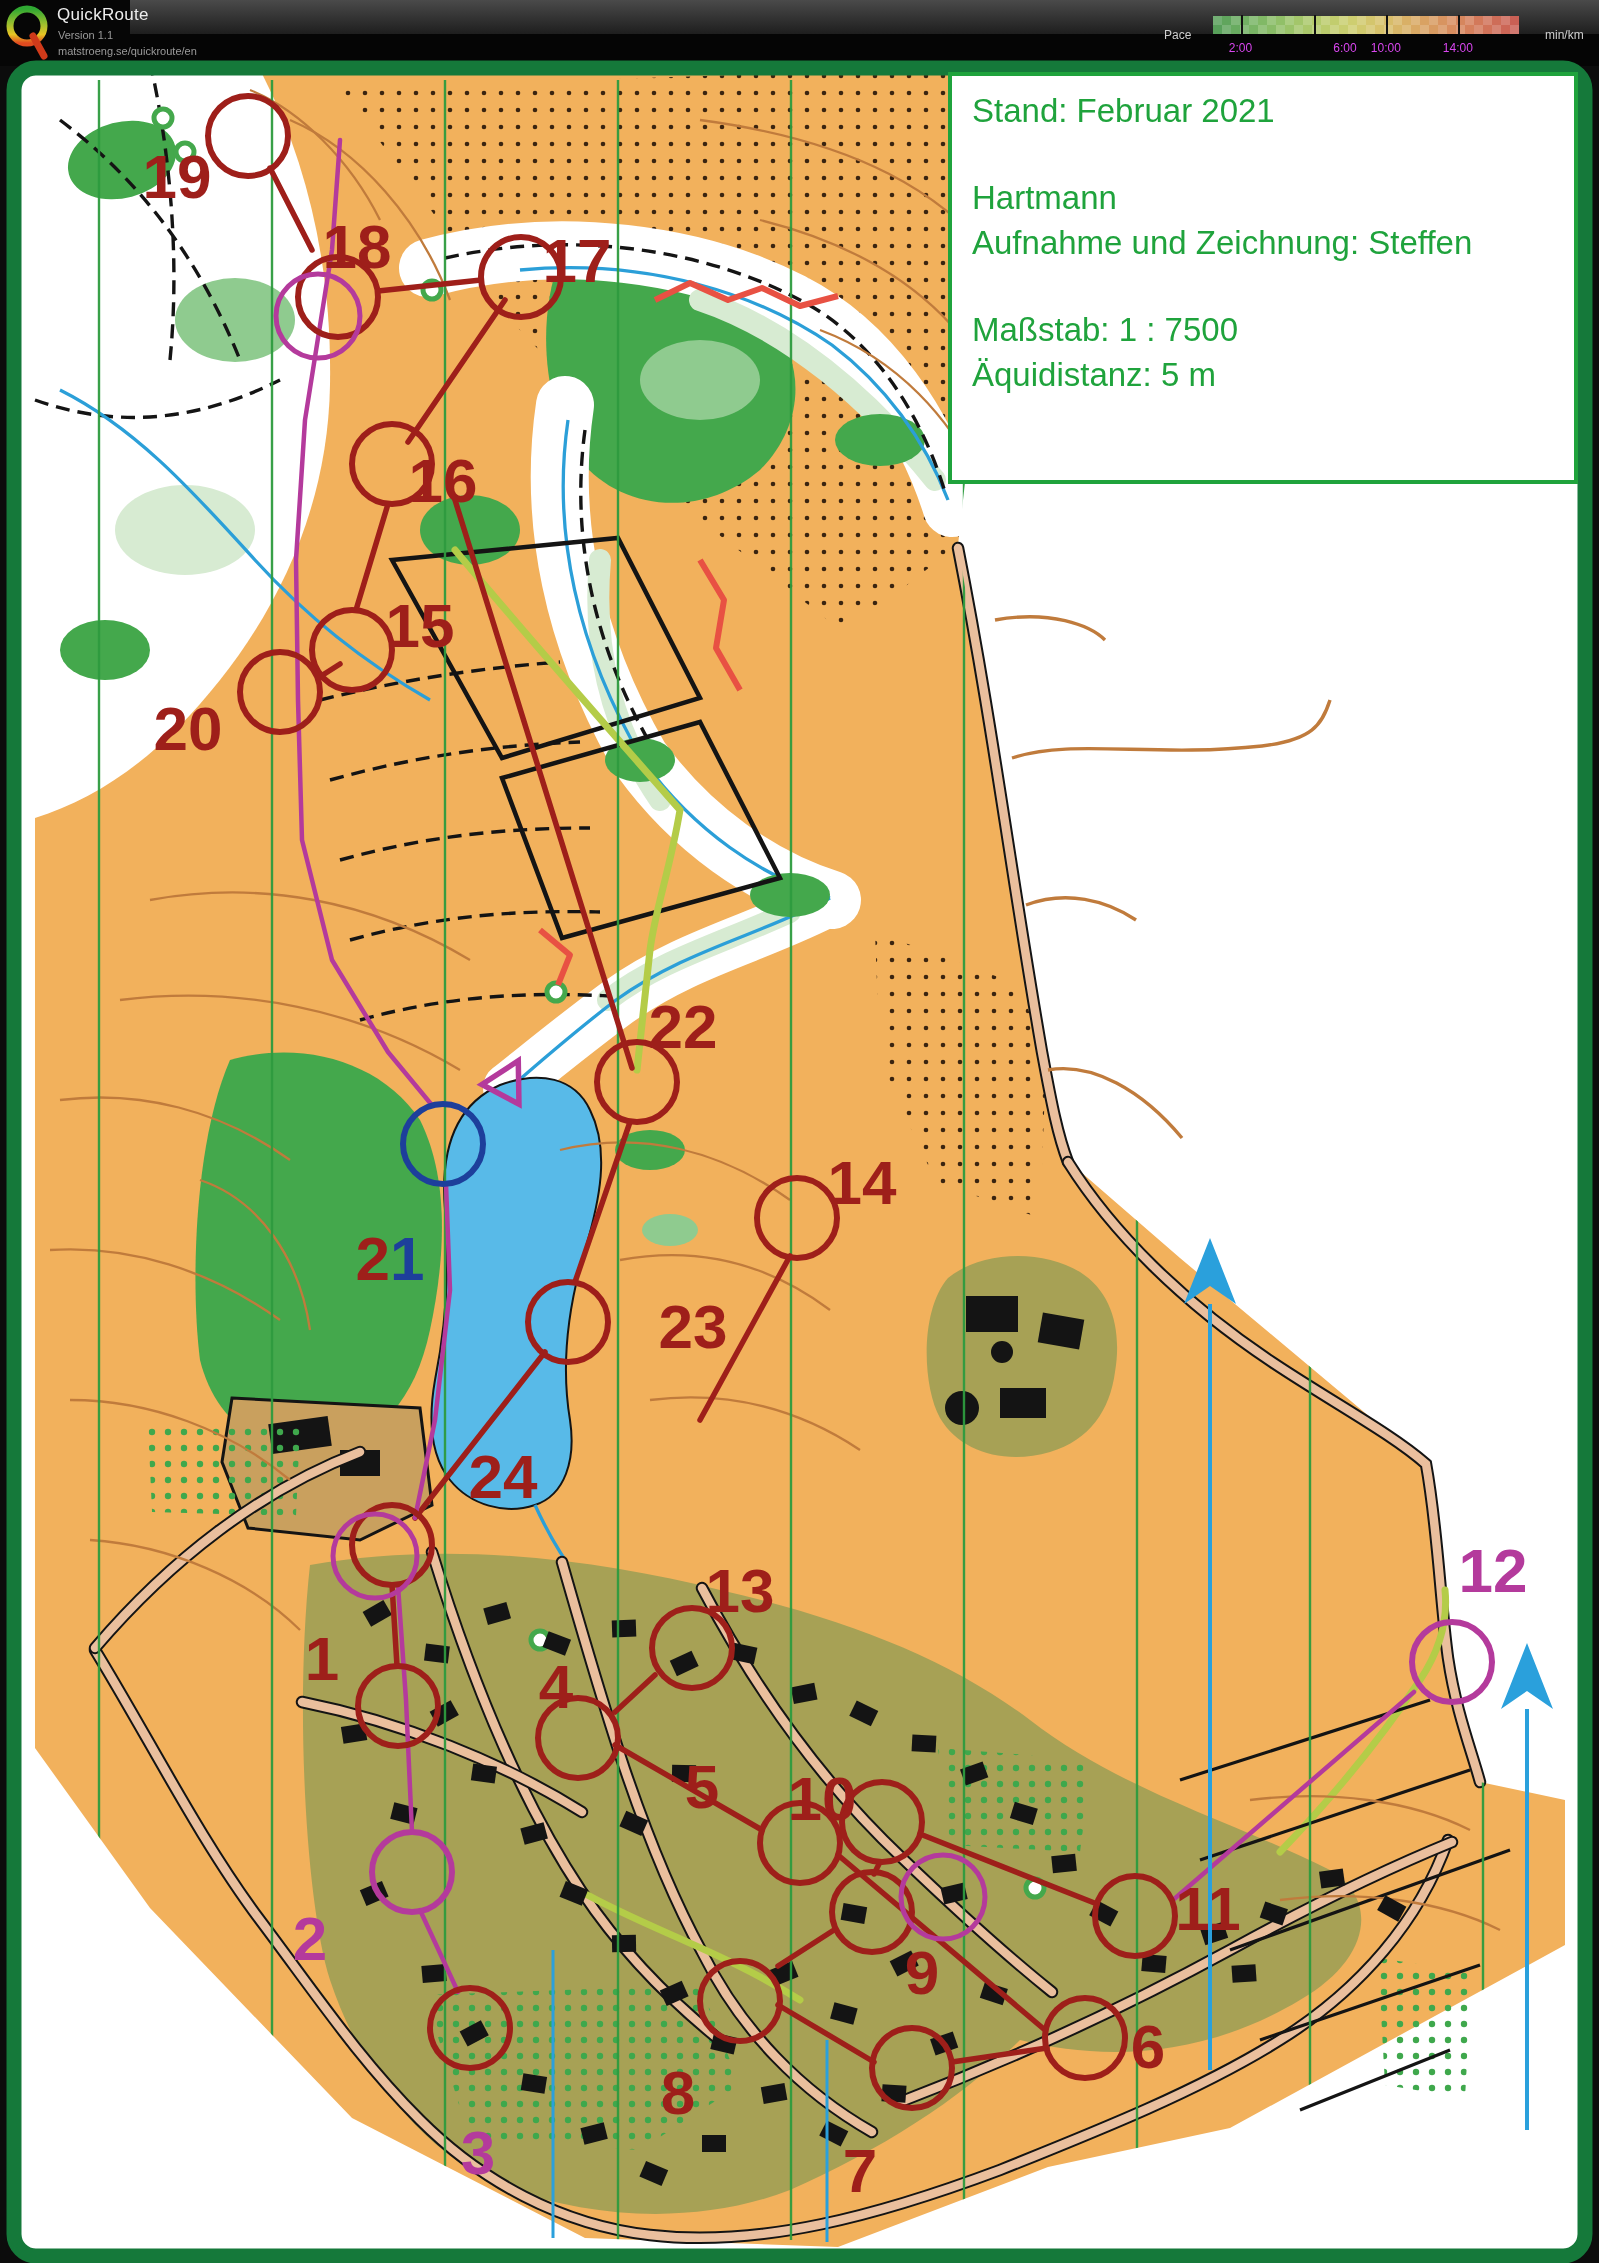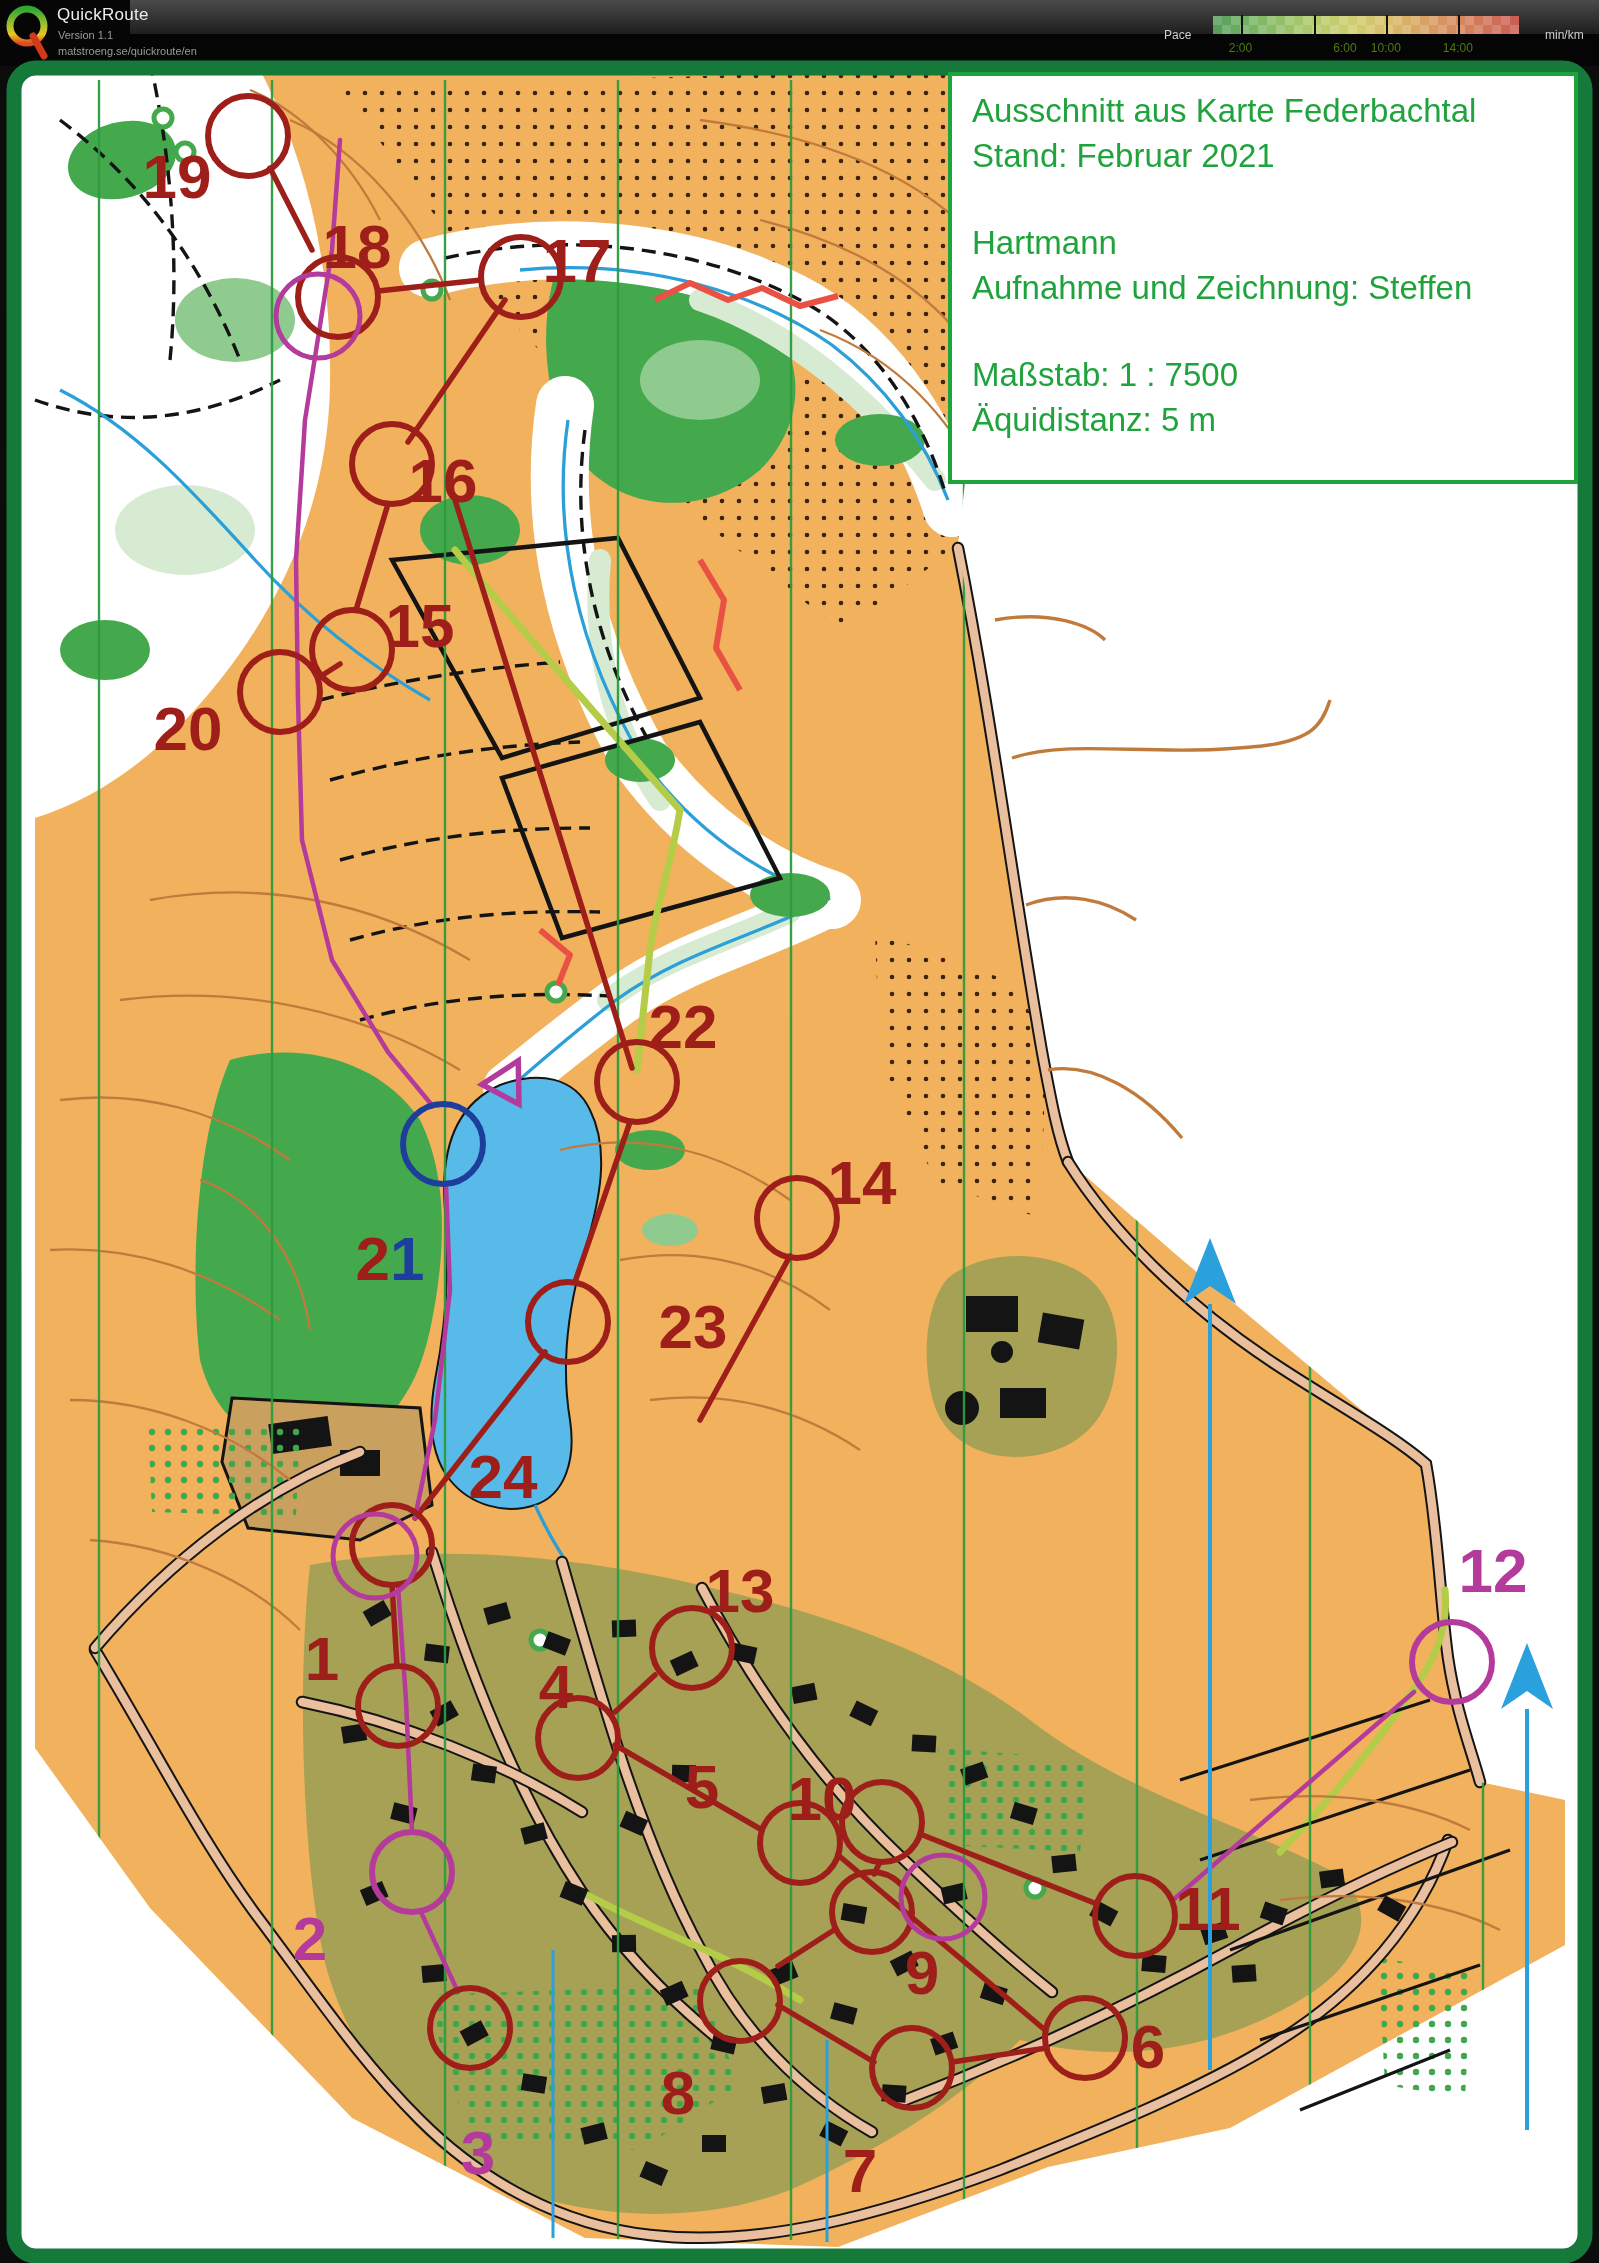--- a/index.html
+++ b/index.html
@@ -14,21 +14,21 @@
   #app-title{position:absolute;left:57px;top:5px;color:#ededed;font-size:17px;letter-spacing:.3px;}
   #app-version{position:absolute;left:58px;top:29px;color:#9a9a9a;font-size:11px;}
   #app-url{position:absolute;left:58px;top:45px;color:#9a9a9a;font-size:11px;}
   
   #legend{position:absolute;left:1150px;top:0;width:449px;height:66px;text-align:right;}
   #legend .lab{position:absolute;color:#cfcfcf;font-size:12px;top:28px;}
   #pace-label{left:14px;}
   #unit-label{left:395px;}
   #pace-bar{position:absolute;left:63px;top:16px;width:306px;height:18px;font-size:0;line-height:0;}
   #pace-bar .cell{display:inline-block;width:9px;height:9px;}
-  #pace-ticks span{position:absolute;top:41px;color:#4d7c0f;font-size:12px;transform:translateX(-50%);}
+  #pace-ticks span{position:absolute;top:41px;color:#d946ef;font-size:12px;transform:translateX(-50%);}
   #pace-ticks i{position:absolute;top:15px;width:2px;height:19px;background:#111;}
   
   #map-wrap{position:absolute;left:0;top:0;width:1599px;height:2263px;}
   svg text{font-family:"Liberation Sans",sans-serif;}
   .f-orange{fill:var(--orange);} .f-white{fill:#ffffff;}
   .f-forest{fill:var(--forest);} .f-forestL{fill:var(--forestL);} .f-forestP{fill:var(--forestP);}
   .f-olive{fill:var(--olive);} .f-tan{fill:var(--tan);} .f-lake{fill:var(--lake);} .f-blk{fill:#141414;}
   .s-contour{stroke:var(--contour);stroke-width:2.3;fill:none;}
   .s-contourBold{stroke:var(--contour);stroke-width:3.4;fill:none;}
   .s-stream{stroke:var(--stream);stroke-width:3.3;fill:none;}
@@ -400,21 +400,20 @@
           <line x1="1527" y1="1709" x2="1527" y2="2130" stroke="#2aa0dc" stroke-width="4"></line>
           <path d="M1527,1643 L1553,1709 L1527,1691 L1501,1709 Z" fill="#2aa0dc"></path>
         </g>
   </g>
 
   <rect x="14" y="68" width="1571" height="2188" rx="22" fill="none" stroke="#15793a" stroke-width="15"></rect>
 </svg>
 
 
 <div id="info-box">
-      <div>Ausschnitt aus Karte Federbachtal</div>
       <div>Stand: Februar 2021</div>
       <div class="blank"></div>
       <div>Hartmann</div>
       <div>Aufnahme und Zeichnung: Steffen</div>
       <div class="blank"></div>
       <div>Maßstab: 1 : 7500</div>
       <div>Äquidistanz: 5 m</div>
     </div>
 
 

